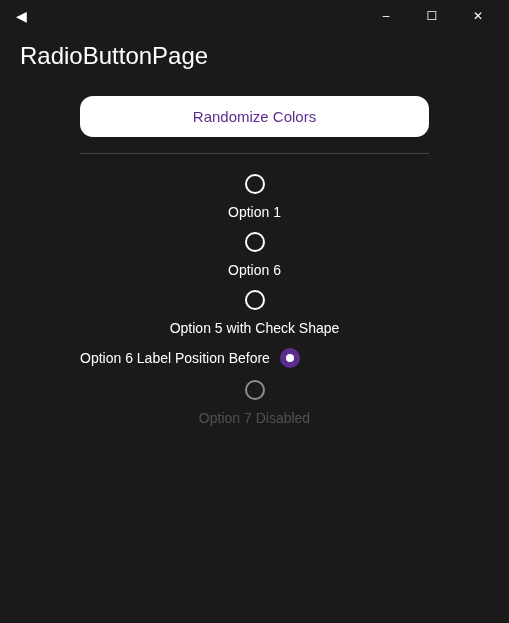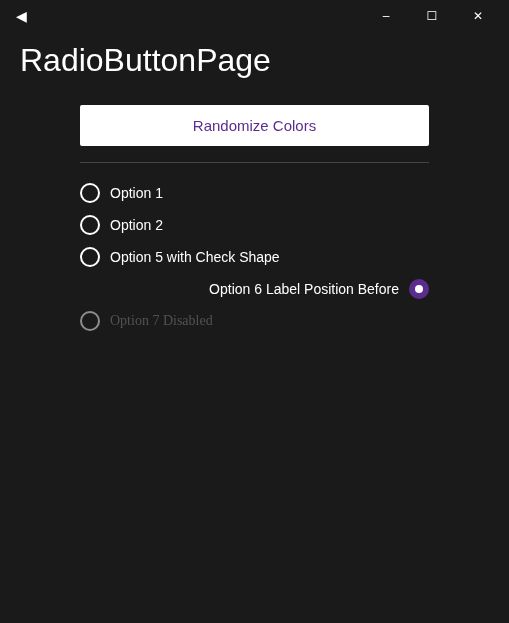--- a/index.html
+++ b/index.html
@@ -59,35 +59,35 @@
       align-items: center;
       justify-content: center;
     }
 
     .page-header {
       background-color: #1a1a1a;
       padding: 10px 20px 16px 20px;
     }
 
     .page-title {
-      font-size: 32px;
+      font-size: 24px;
       font-weight: 400;
       color: #ffffff;
     }
 
     .content {
       padding: 10px 80px 20px 80px;
     }
 
     .randomize-btn {
       width: 100%;
       padding: 12px;
       background-color: #ffffff;
       border: none;
-      border-radius: 2px;
+      border-radius: 13px;
       color: #5b2d8e;
       font-size: 15px;
       cursor: pointer;
       font-family: 'Segoe UI', sans-serif;
       font-weight: 400;
     }
 
     .divider {
       border: none;
       border-top: 1px solid #444;
@@ -99,31 +99,31 @@
       flex-direction: column;
       gap: 4px;
     }
 
     .radio-item {
       display: flex;
       align-items: center;
       gap: 10px;
       padding: 4px 0;
       cursor: pointer;
+      flex-direction: column;
     }
 
     .radio-item.label-before {
       flex-direction: row-reverse;
-      justify-content: flex-start;
+      justify-content: flex-end;
     }
 
     .radio-item.disabled {
       opacity: 0.5;
       cursor: default;
-      font-family: Liberation Serif, serif;
     }
 
     .radio-outer {
       width: 20px;
       height: 20px;
       border-radius: 50%;
       border: 2px solid #ffffff;
       display: flex;
       align-items: center;
       justify-content: center;
@@ -199,21 +199,21 @@
 
   <div class="radio-list">
 
     <div class="radio-item">
       <div class="radio-outer"></div>
       <span class="radio-label">Option 1</span>
     </div>
 
     <div class="radio-item">
       <div class="radio-outer"></div>
-      <span class="radio-label">Option 2</span>
+      <span class="radio-label">Option 6</span>
     </div>
 
     <div class="radio-item">
       <div class="radio-outer check-shape"></div>
       <span class="radio-label">Option 5 with Check Shape</span>
     </div>
 
 
 
     <div class="radio-item label-before">

